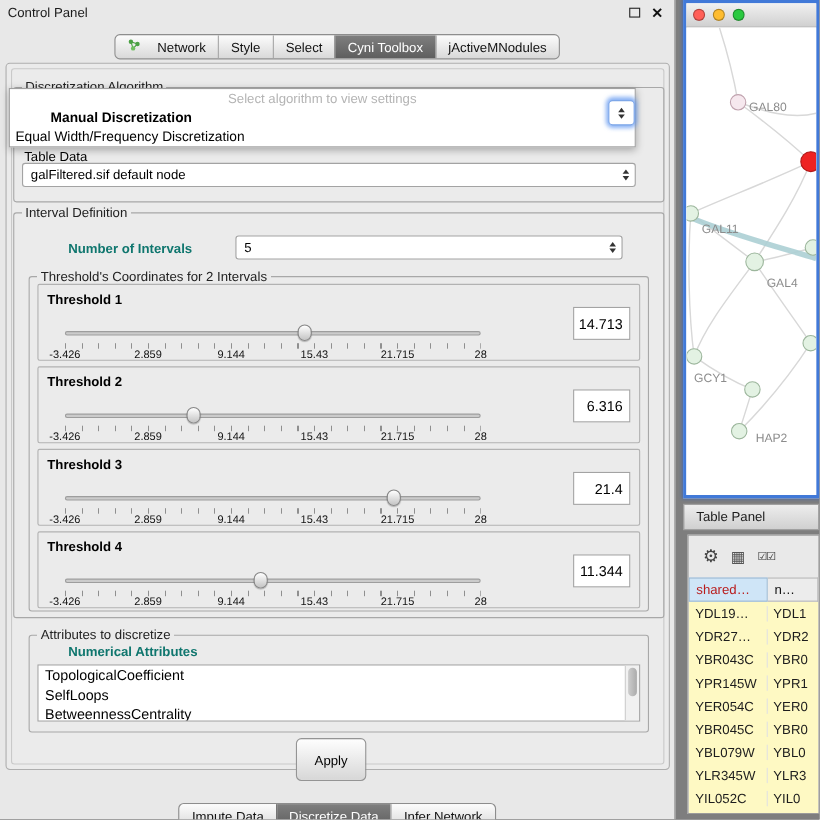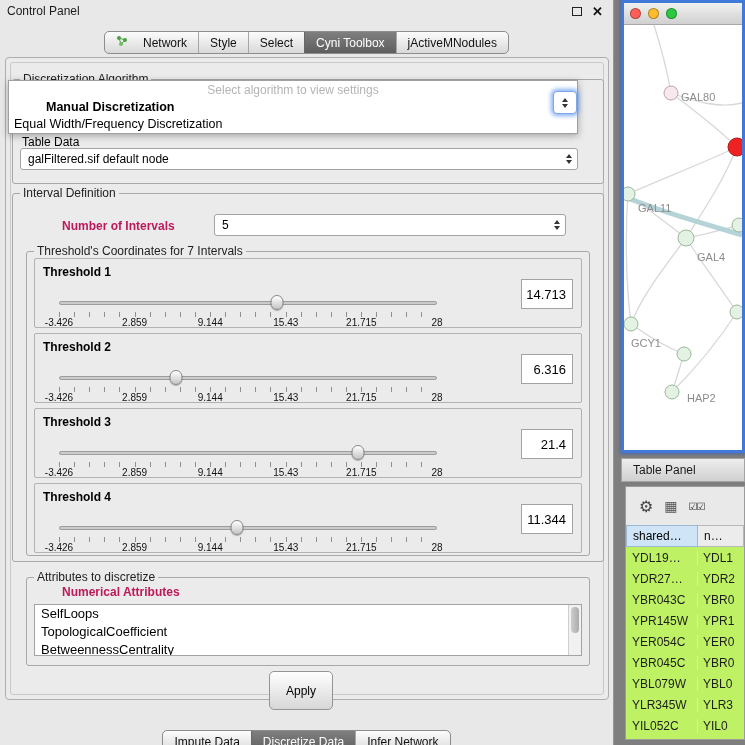--- a/index.html
+++ b/index.html
@@ -37,21 +37,21 @@
   .popup { position:absolute; left:8px; top:80px; width:570px; height:54px; background:#fff; border:1px solid #a0a0a0; box-shadow:0 2px 7px rgba(0,0,0,.3); z-index:5; }
   .popup-hint { height:18px; line-height:18px; text-align:center; color:#b4b4b4; font-size:12px; }
   .popup-item { height:17px; line-height:17px; padding:0 5px; font-size:12.5px; color:#000; white-space:nowrap; }
   .popup-item.bold { font-weight:bold;margin-left:32px; }
   .combo-frag { position:absolute; left:553px; top:91px; width:24px; height:23px; background:#fff; border:1px solid #7ea7e8; border-radius:4px; box-shadow:0 0 4px 2px rgba(95,150,240,.75); z-index:6; display:flex; flex-direction:column; align-items:center; justify-content:center; gap:2px; }
 
   .arr-up { width:0; height:0; border-left:3.5px solid transparent; border-right:3.5px solid transparent; border-bottom:4.5px solid #333; }
   .arr-down { width:0; height:0; border-left:3.5px solid transparent; border-right:3.5px solid transparent; border-top:4.5px solid #333; }
 
   .label-plain { position:absolute; font-size:12px; color:#000; }
-  .label-bold { position:absolute; font-size:12px; font-weight:bold; color:#be185d;padding-left:28px; }
+  .label-bold { position:absolute; font-size:12px; font-weight:bold; color:#0f766e;padding-left:28px; }
 
   .combo { position:absolute; height:22px; background:#fff; border:1px solid #a3a3a3; border-radius:3px; font-size:12px; color:#000; display:flex; align-items:center; padding:0 24px 0 7px; }
   .combo .val { overflow:hidden; white-space:nowrap; }
   .combo .stepper { position:absolute; right:5px; top:0; bottom:0; display:flex; flex-direction:column; justify-content:center; align-items:center; gap:2px; }
   .combo-tabledata { left:20px; top:148px; width:558px; }
   .combo-noi { left:214px; top:214px; width:352px; }
 
   
   .thresholds-wrap { position:absolute; left:34px; top:258px; width:548px; }
   .threshold-box { position:relative; height:70px; margin-bottom:5px; border:1px solid #b2b2b2; border-radius:2px; }
@@ -79,23 +79,23 @@
   .light.red { background:#ff5f57; } .light.yellow { background:#febc2f; } .light.green { background:#2ac940; }
   .nw-canvas { position:relative; width:100%; height:425px; background:#fff; overflow:hidden; }
 
   .tp-bar { position:absolute; left:621px; top:458px; width:124px; height:24px; background:linear-gradient(#ededed,#d0d0d0); border:1px solid #a3a3a3; font-size:12px; color:#1b1b1b; display:flex; align-items:center; padding-left:11px; }
   .table-window { position:absolute; left:625px; top:486px; width:120px; height:254px; background:#e9e9e9; border:1px solid #9b9b9b; overflow:hidden; }
   .tw-toolbar { height:38px; display:flex; align-items:center; gap:11px; padding-left:13px; }
   .icon-gear { font-size:16px; color:#444; }
   .icon-cols { font-size:14px; color:#555; }
   .icon-checks { font-size:10px; color:#333; letter-spacing:-1px; }
   .thead { display:flex; height:22px; }
-  .th-c1 { width:72px; background:#cfe5f7; border:1px solid #9db9d2; font-size:12px; color:#000000; display:flex; align-items:center; padding-left:6px; }
+  .th-c1 { width:72px; background:#cfe5f7; border:1px solid #9db9d2; font-size:12px; color:#b91c1c; display:flex; align-items:center; padding-left:6px; }
   .th-c2 { flex:1; background:#ececec; border:1px solid #b8b8b8; border-left:none; font-size:12px; color:#111; display:flex; align-items:center; padding-left:6px; }
-  .tbody { background:#bef264; height:194px; }
+  .tbody { background:#fef9c3; height:194px; }
   .trow { display:flex; height:21px; align-items:center; font-size:12px; color:#1d1d1d; }
   .tcell { overflow:hidden; white-space:nowrap; }
   .tcell.c1 { width:72px; padding-left:6px; border-right:1px solid #e2e2e2; }
   .tcell.c2 { flex:1; padding-left:5px; }
 </style>
 </head>
 <body>
 
 <div class="screen">
 
@@ -157,21 +157,21 @@
     <span class="label-bold" style="left:34px; top:219px;">Number of Intervals</span>
     <div class="combo combo-noi">
       <span class="val">5</span>
       <span class="stepper">
           <span class="arr-up"></span>
           <span class="arr-down"></span>
         </span>
     </div>
 
     <fieldset class="group f-thresholds">
-      <legend class="blue">Threshold's Coordinates for 7 Intervals</legend>
+      <legend class="blue">Threshold's Coordinates for 2 Intervals</legend>
     </fieldset>
     <div class="thresholds-wrap" id="thresholds">
         <div class="threshold-box">
           <div class="th-label">Threshold 1</div>
           <div class="th-slider">
             <div class="th-track"></div>
             <div class="th-thumb" style="left: 57.7%;"></div>
           </div>
           <div class="th-ticks"></div>
           <div class="th-scale">
@@ -236,22 +236,22 @@
           <div class="th-value">11.344</div>
         </div>
       </div>
 
     <fieldset class="group f-attrs">
       <legend class="blue">Attributes to discretize</legend>
     </fieldset>
     <span class="label-bold" style="left:34px; top:585px;">Numerical Attributes</span>
     <div class="listbox">
       <div id="attrList">
+          <div class="list-item">TopologicalCoefficient</div>
           <div class="list-item">SelfLoops</div>
-          <div class="list-item">TopologicalCoefficient</div>
           <div class="list-item">BetweennessCentrality</div>
         </div>
       <div class="v-scroll">
         <div class="v-thumb"></div>
       </div>
     </div>
 
     <div class="btn-apply">Apply</div>
 
     <nav class="tabs-row tabs-bottom">

